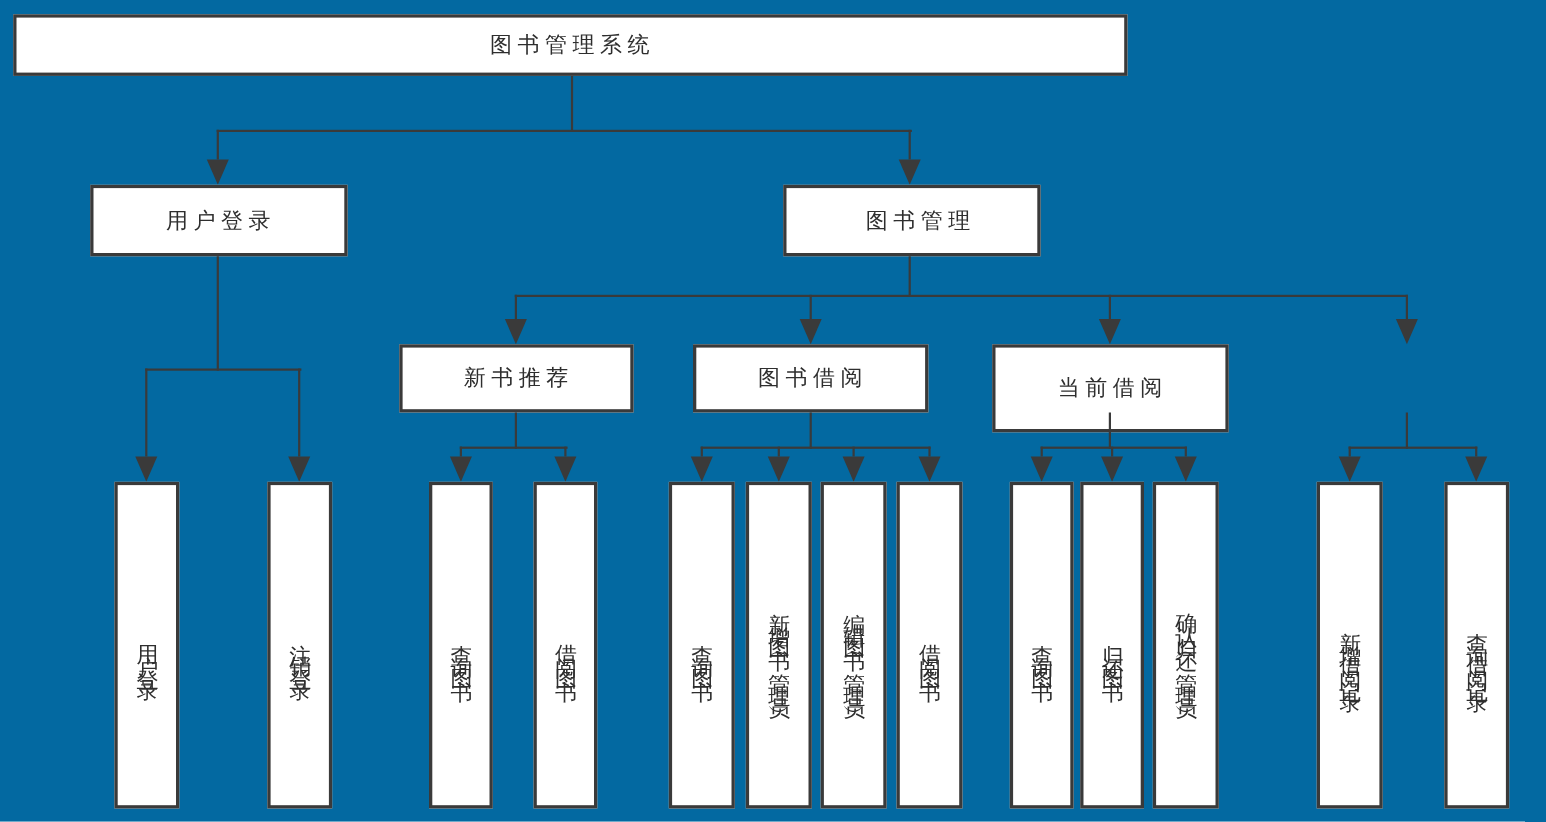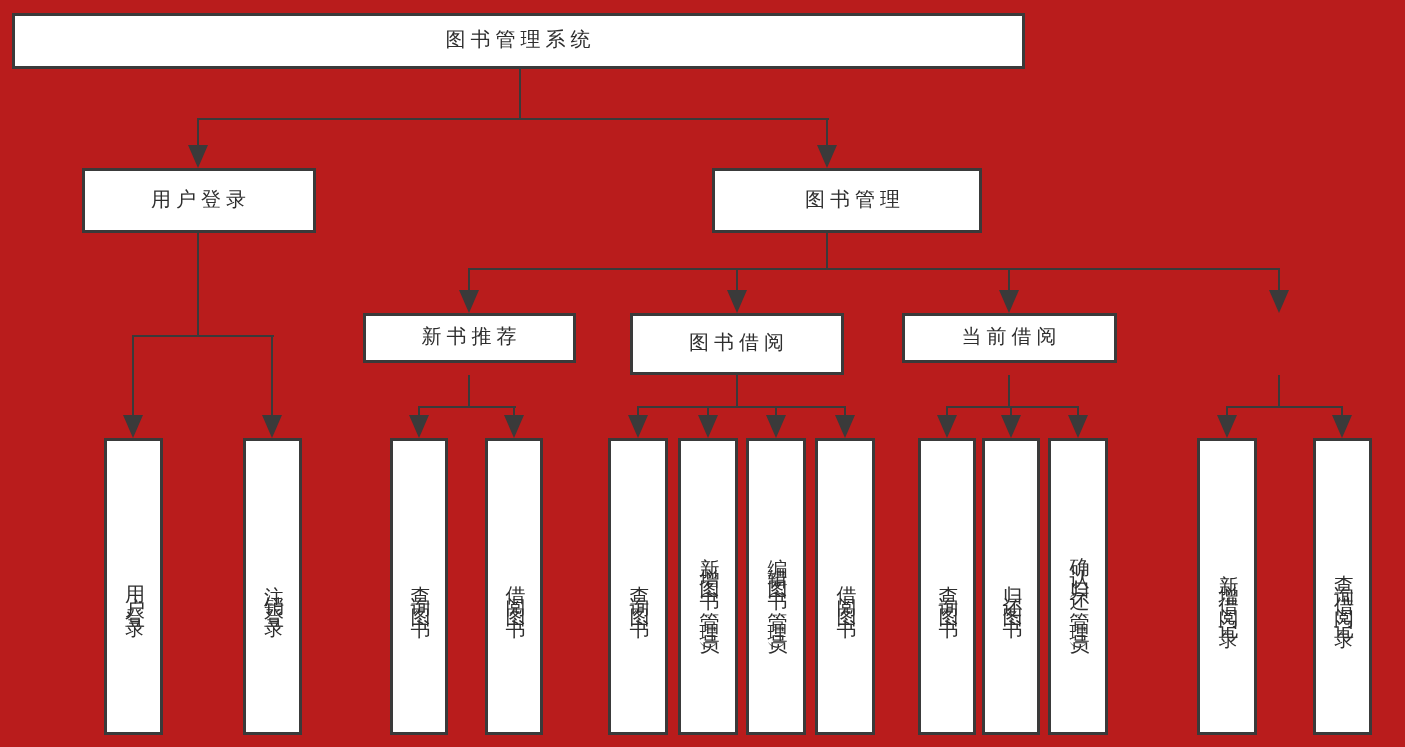--- a/index.html
+++ b/index.html
@@ -1,18 +1,18 @@
 <!DOCTYPE html>
 <html><head>
 <meta charset="utf-8">
 <style>
   html,body { margin:0; padding:0; background:#ffffff; }
   .canvas {
-    position:relative; width:1405px; height:747px; background:#b91c1c;
-    font-family:Liberation Mono, monospace; overflow:hidden;
+    position:relative; width:1405px; height:747px; background:#0369a1;
+    font-family:Liberation Sans, sans-serif; overflow:hidden;
   }
   .box {
     position:absolute; box-sizing:border-box;
     border:3px solid #3a3a3a; background:#ffffff;
     display:flex; align-items:center; justify-content:center;
     color:#2e2e2e; font-size:20px; letter-spacing:5px; line-height:1.2;
     white-space:nowrap;
   }
   .box .lbl { transform:translateX(2px); } 
   .vbox {
@@ -50,43 +50,43 @@
   </div>
 
   <div class="vline" style="left:519px; top:69px; height:51px;"></div>
   <div class="hline" style="left:197px; top:118px; width:632px;"></div>
   <div class="arrow" style="left:197px; top:118px; height:27px;"></div>
   <div class="arrow" style="left:826px; top:118px; height:27px;"></div>
 
   <div class="box" style="left:82px; top:168px; width:234px; height:65px;">
     <span class="lbl">用户登录</span>
   </div>
-  <div class="box" style="left:712px; top:168px; width:270px; height:65px;padding-left:12px;">
+  <div class="box" style="left:712px; top:168px; width:234px; height:65px;padding-left:12px;">
     <span class="lbl">图书管理</span>
   </div>
 
   <div class="vline" style="left:197px; top:233px; height:104px;"></div>
   <div class="hline" style="left:132px; top:335px; width:142px;"></div>
   <div class="arrow" style="left:132px; top:335px; height:80px;"></div>
   <div class="arrow" style="left:271px; top:335px; height:80px;"></div>
 
   <div class="vline" style="left:826px; top:233px; height:37px;"></div>
   <div class="hline" style="left:468px; top:268px; width:812px;"></div>
   <div class="arrow" style="left:468px; top:268px; height:22px;"></div>
   <div class="arrow" style="left:736px; top:268px; height:22px;"></div>
   <div class="arrow" style="left:1008px; top:268px; height:22px;"></div>
   <div class="arrow" style="left:1278px; top:268px; height:22px;"></div>
 
-  <div class="box" style="left:363px; top:313px; width:213px; height:50px;">
+  <div class="box" style="left:363px; top:313px; width:213px; height:62px;">
     <span class="lbl">新书推荐</span>
   </div>
   <div class="box" style="left:630px; top:313px; width:214px; height:62px;">
     <span class="lbl">图书借阅</span>
   </div>
-  <div class="box" style="left:902px; top:313px; width:215px; height:50px;">
+  <div class="box" style="left:902px; top:313px; width:215px; height:80px;">
     <span class="lbl">当前借阅</span>
   </div>
 
   <div class="vline" style="left:468px; top:375px; height:33px;"></div>
   <div class="vline" style="left:736px; top:375px; height:33px;"></div>
   <div class="vline" style="left:1008px; top:375px; height:33px;"></div>
   <div class="vline" style="left:1278px; top:375px; height:33px;"></div>
 
   <div class="hline" style="left:418px; top:406px; width:98px;"></div>
   <div class="hline" style="left:637px; top:406px; width:209px;"></div>

